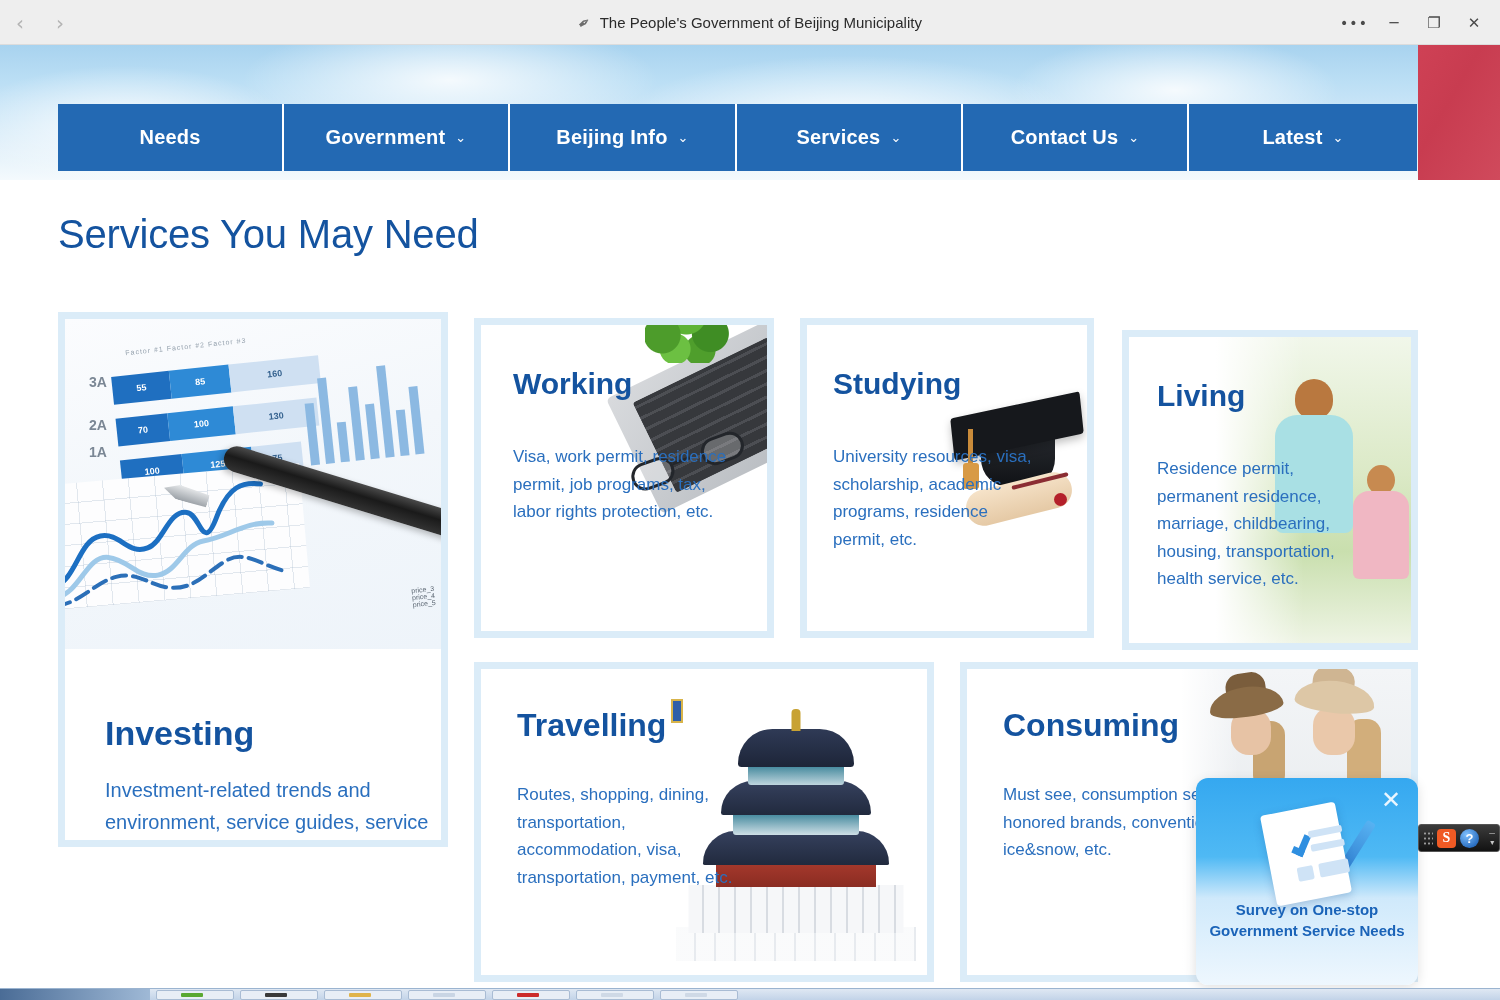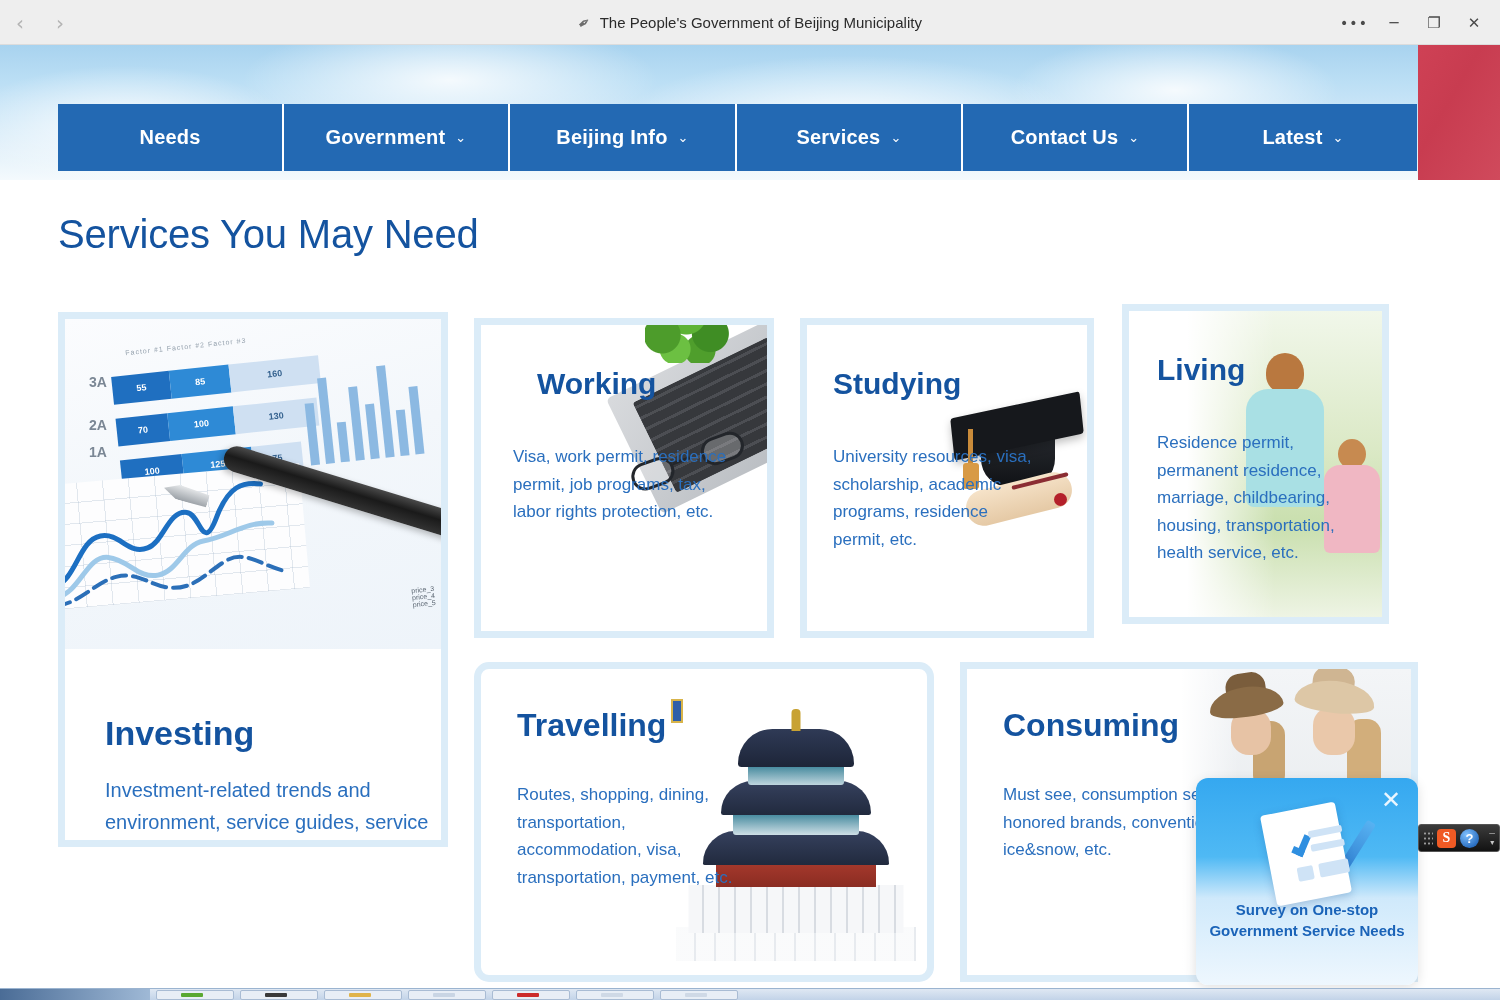--- a/index.html
+++ b/index.html
@@ -126,21 +126,21 @@
   }
   .pi-vbars{ position:absolute; right:6px; top:30px; width:130px; height:110px; transform:rotate(-6deg);
              display:flex; align-items:flex-end; gap:6px; }
   .pi-vbars i{ display:block; width:9px; background:#8cb9e2; }
   .pi-legend2{ position:absolute; right:6px; bottom:42px; font-size:7px; color:#5b6672; transform:rotate(-6deg);}
   .pi-legend2 b{ display:block; font-weight:normal; }
   .pi-curve{ position:absolute; left:-14px; top:160px; width:260px; height:120px; transform:rotate(-5deg);}
 
   
   #card-working{ left:474px; top:138px; width:300px; height:320px; }
-  #card-working .card-title{ left:32px; top:42px; font-size:30px;margin-left:24px; }
+  #card-working .card-title{ left:32px; top:42px; font-size:30px; }
   #card-working .card-desc{ left:32px; top:118px; width:215px; font-size:17px; }
   .ph-working{ position:absolute; right:-6px; top:-8px; width:180px; height:195px; }
   .lap-body{
     position:absolute; right:-32px; top:36px; width:180px; height:128px;
     background:linear-gradient(150deg,#d8dadd,#b6babf);
     transform:rotate(-26deg); border-radius:5px;
   }
   .lap-keys{
     position:absolute; right:-24px; top:48px; width:150px; height:100px;
     background:
@@ -182,35 +182,35 @@
   .tassel{ position:absolute; right:118px; top:34px; width:5px; height:38px; background:#c98b3a; }
   .tassel-b{ position:absolute; right:112px; top:68px; width:16px; height:26px; background:#d89a46; border-radius:3px; }
   .scroll{
     position:absolute; right:18px; top:86px; width:108px; height:36px;
     background:linear-gradient(180deg,#f6e3c9,#e5c9a5); border-radius:18px; transform:rotate(-14deg);
   }
   .seal{ position:absolute; right:24px; top:98px; width:13px; height:13px; background:#b4202a; border-radius:50%; }
   .ribbon{ position:absolute; right:22px; top:84px; width:58px; height:4px; background:#8b2d33; transform:rotate(-14deg); border-radius:2px;}
 
   
-  #card-living{ left:1122px; top:124px; width:267px; height:320px; }
+  #card-living{ left:1122px; top:150px; width:296px; height:320px; }
   #card-living .card-title{ left:28px; top:42px; font-size:30px; }
   #card-living .card-desc{ left:28px; top:118px; width:215px; font-size:17px; }
   .ph-living{
     position:absolute; right:0; top:0; width:195px; height:100%;
     background:linear-gradient(90deg,rgba(255,255,255,1) 0%,rgba(255,255,255,.0) 45%),
                linear-gradient(180deg,#f1f7ea 0%,#dbe9c6 45%,#c9dfae 70%,#eef4e4 100%);
   }
   .lv-man-h{ position:absolute; right:78px; top:42px; width:38px; height:40px; background:#b9783f; border-radius:50% 50% 45% 45%; }
   .lv-man-b{ position:absolute; right:58px; top:78px; width:78px; height:118px; background:#a9e0e4; border-radius:22px 22px 8px 8px; }
   .lv-girl-h{ position:absolute; right:16px; top:128px; width:28px; height:30px; background:#c78a50; border-radius:50%; }
   .lv-girl-b{ position:absolute; right:2px; top:154px; width:56px; height:88px; background:#f0b7c3; border-radius:16px 16px 6px 6px; }
 
   
-  #card-travel{ left:474px; top:482px; width:460px; height:320px;border-radius:15px; }
+  #card-travel{ left:474px; top:482px; width:460px; height:320px; }
   #card-travel .card-title{ left:36px; top:38px; font-size:32px; }
   #card-travel .card-desc{ left:36px; top:112px; width:230px; font-size:17px; }
   .ph-temple{ position:absolute; right:6px; top:30px; width:250px; height:260px; }
   .tp{ position:absolute; left:50%; transform:translateX(-50%); }
   .tp-spire{ top:10px; width:9px; height:22px; background:#c8a233; border-radius:4px 4px 0 0; }
   .tp-r1{ top:30px; width:116px; height:38px; background:linear-gradient(180deg,#2f3a56,#1d2538);
           border-radius:58px 58px 6px 6px; }
   .tp-d1{ top:64px; width:96px; height:22px; background:linear-gradient(180deg,#2f7c92,#bfd5de); border-radius:3px; }
   .tp-r2{ top:82px; width:150px; height:34px; background:linear-gradient(180deg,#36415e,#212a3e);
           border-radius:68px 68px 5px 5px; }

